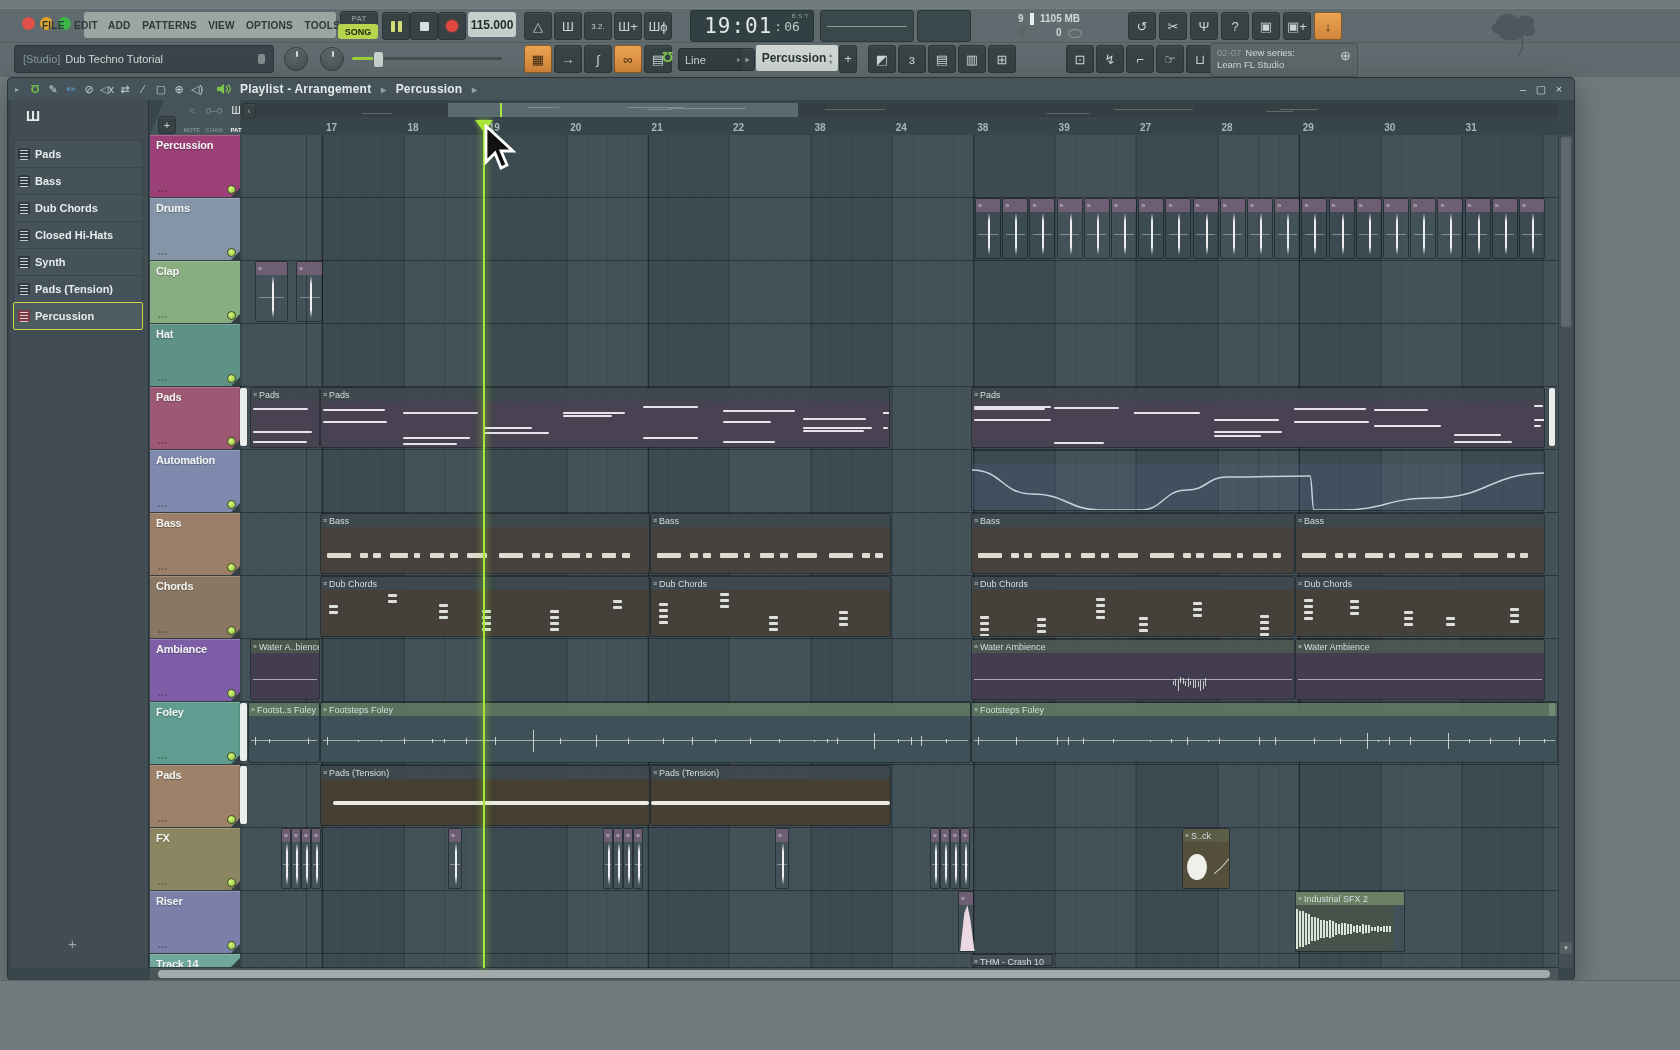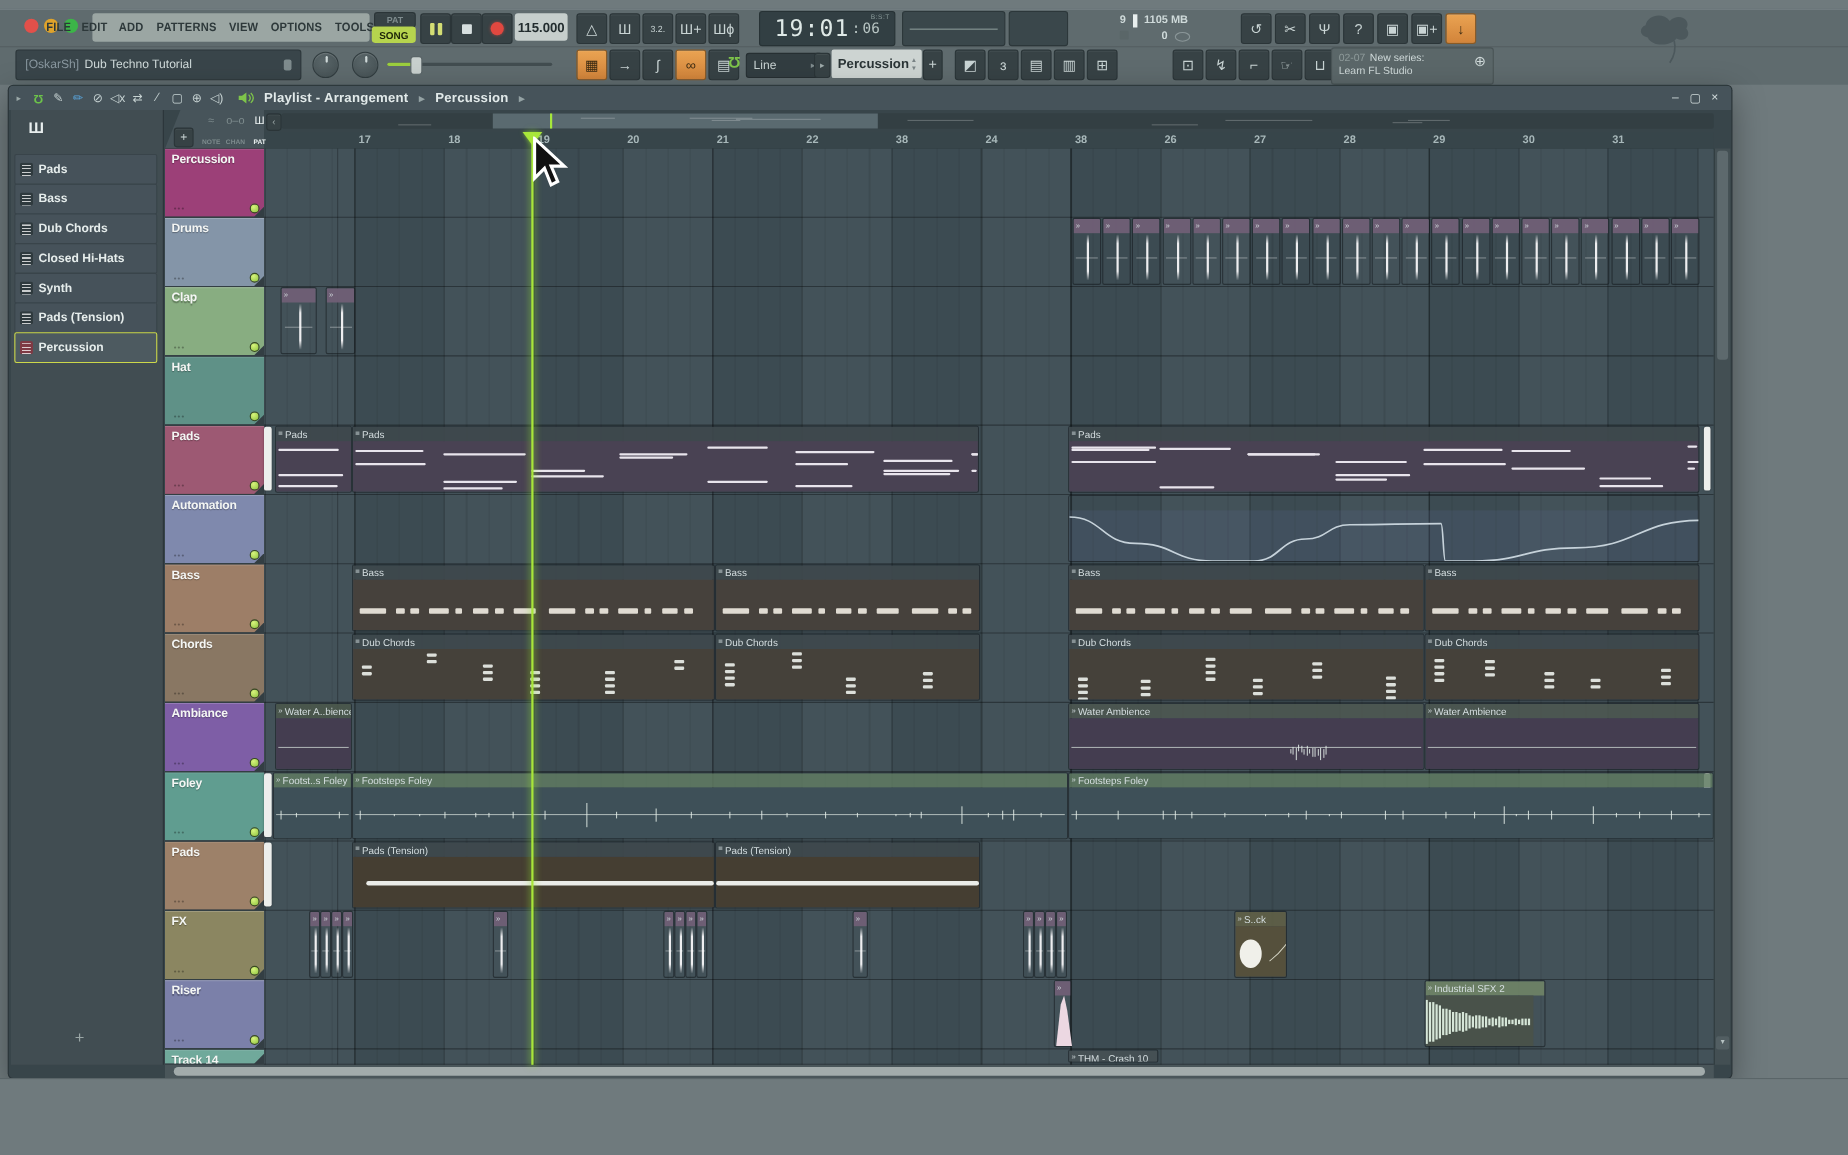--- a/index.html
+++ b/index.html
@@ -187,21 +187,21 @@
         <div class="dkbtn ico26 hl">
           <span>↓</span>
         </div>
       </div>
     <svg class="abs" style="left:1488px;top:0;" width="60" height="50" viewBox="0 0 60 50">
       <path class="birdlogo" d="M30 10 C24 2 10 4 8 14 C2 16 2 24 10 25 C13 33 30 34 36 26 C44 30 50 23 45 17 C50 9 38 2 30 10 Z"></path>
       <path d="M34 28 C36 36 34 42 30 48" stroke="#4c585c" stroke-width="1.5" fill="none"></path>
     </svg>
 
     <div id="titleField" class="abs" style="left:14px;top:36px;width:250px;height:26px;">
-      <span class="pre">[OskarSh]</span>
+      <span class="pre">[Studio]</span>
       <span>Dub Techno Tutorial</span>
       <span class="abs" style="right:8px;top:8px;width:7px;height:10px;background:#7f8c8e;border-radius:2px;"></span>
     </div>
     <div class="abs knob" style="left:284px;top:38px;width:22px;height:22px;">
         <i></i>
       </div>
     <div class="abs knob" style="left:320px;top:38px;width:22px;height:22px;">
         <i></i>
       </div>
     <div id="mainSlider" class="abs" style="left:352px;top:42px;width:150px;height:15px;">
@@ -366,21 +366,21 @@
     <div id="ruler" class="abs">
         <span class="tlnum" style="left: 86px;">17</span>
         <span class="tlnum" style="left: 167.4px;">18</span>
         <span class="tlnum" style="left: 248.8px;">19</span>
         <span class="tlnum" style="left: 330.2px;">20</span>
         <span class="tlnum" style="left: 411.6px;">21</span>
         <span class="tlnum" style="left: 493px;">22</span>
         <span class="tlnum" style="left: 574.4px;">38</span>
         <span class="tlnum" style="left: 655.8px;">24</span>
         <span class="tlnum" style="left: 737.2px;">38</span>
-        <span class="tlnum" style="left: 818.6px;">26</span>
+        <span class="tlnum" style="left: 818.6px;">39</span>
         <span class="tlnum" style="left: 900px;">27</span>
         <span class="tlnum" style="left: 981.4px;">28</span>
         <span class="tlnum" style="left: 1062.8px;">29</span>
         <span class="tlnum" style="left: 1144.2px;">30</span>
         <span class="tlnum" style="left: 1225.6px;">31</span>
       </div>
     <div id="headers" class="abs">
         <div class="thead" style="top: 0px; height: 62px; background: rgb(156, 64, 120); background-blend-mode: normal;">
           <span class="nm">Percussion</span>
           <span class="dots">•••</span>
@@ -1069,21 +1069,21 @@
             <div class="chdr" style="background: rgba(62, 72, 76, 0.92);">
               <span class="cicon">≡</span>
               <span>Pads (Tension)</span>
             </div>
             <div class="cbody" style="background: rgb(69, 62, 50);">
               <div class="holdl" style="left: 0px; right: 0px; top: 22px;"></div>
             </div>
           </div>
         </div>
         <div class="trow" style="top: 693px; height: 63px;">
-          <div class="clip" style="left: 882px; width: 48px; height: 61px; top: 0px;">
+          <div class="clip" style="left: 942px; width: 48px; height: 61px; top: 0px;">
             <div class="chdr" style="background: rgba(95, 95, 70, 0.9);">
               <span class="cicon">»</span>
               <span>S..ck</span>
             </div>
             <div class="cbody" style="background: rgb(85, 80, 60);">
               <div style="position: absolute; left: 4px; top: 12px; width: 20px; height: 26.4px; background: rgb(240, 240, 234); border-radius: 50%;"></div>
               <div style="position: absolute; left: 2px; top: 2px; width: 44px; height: 42px; border-right: 1px solid rgb(216, 216, 200); border-radius: 0px 0px 100%; border-bottom: 1px solid rgba(216, 216, 200, 0); transform: skewX(-18deg);"></div>
             </div>
           </div>
           <div class="clip" style="left: 41px; width: 10px; height: 61px; top: 0px;">

